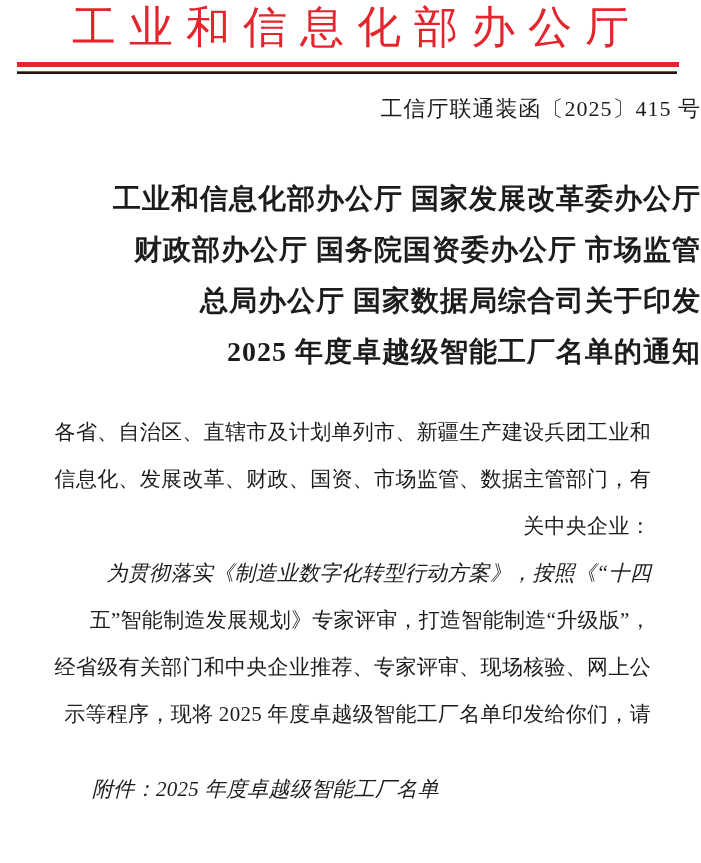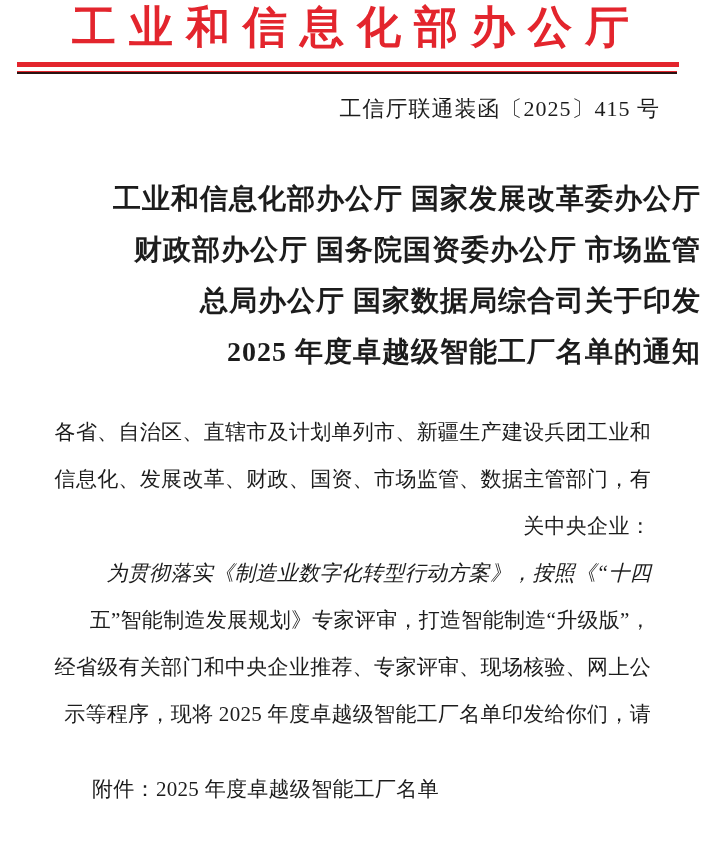--- a/index.html
+++ b/index.html
@@ -20,39 +20,38 @@
     background: var(--page-background);
     overflow: hidden;
     color: var(--text-black);
     font-family: "Liberation Serif", "DejaVu Serif", serif;
   }
   .masthead {
     padding-top: 3px;
     text-align: center;
     font-size: 44px;
     line-height: 50px;
-    font-weight: bold;
+    font-weight: normal;
     color: var(--header-red);
     letter-spacing: 13px;
     text-indent: 13px;
     white-space: nowrap;
   }
   .rule-thick {
     height: 5px;
     margin: 9px 22px 0 17px;
     background: var(--header-red);
   }
   .rule-thin {
     height: 3px;
     margin: 4px 24px 0 17px;
     background: linear-gradient(to bottom, var(--header-red) 0 40%, #2a1212 40% 100%);
   }
   .doc-number {
     margin-top: 20px;
-    padding-right: 41px;
     text-align: right;
     font-size: 22px;
     line-height: 30px;
     letter-spacing: 1px;
   }
   .title-block {
     margin-top: 49px;
     text-align: center;
     font-weight: bold;
     font-size: 28px;
@@ -70,20 +69,21 @@
     text-align: right;
   }
   .para-indent .body-line:first-child {
     text-indent: 2em;
     font-style: italic;
   }
   .attachment {
     margin-top: 28px;
     text-indent: 2em;
     white-space: nowrap;
+    font-style: italic;
   }
 </style>
 </head>
 <body>
 
 <div class="page">
 
   <div class="masthead">工业和信息化部办公厅</div>
 
   <div class="rule-thick"></div>

